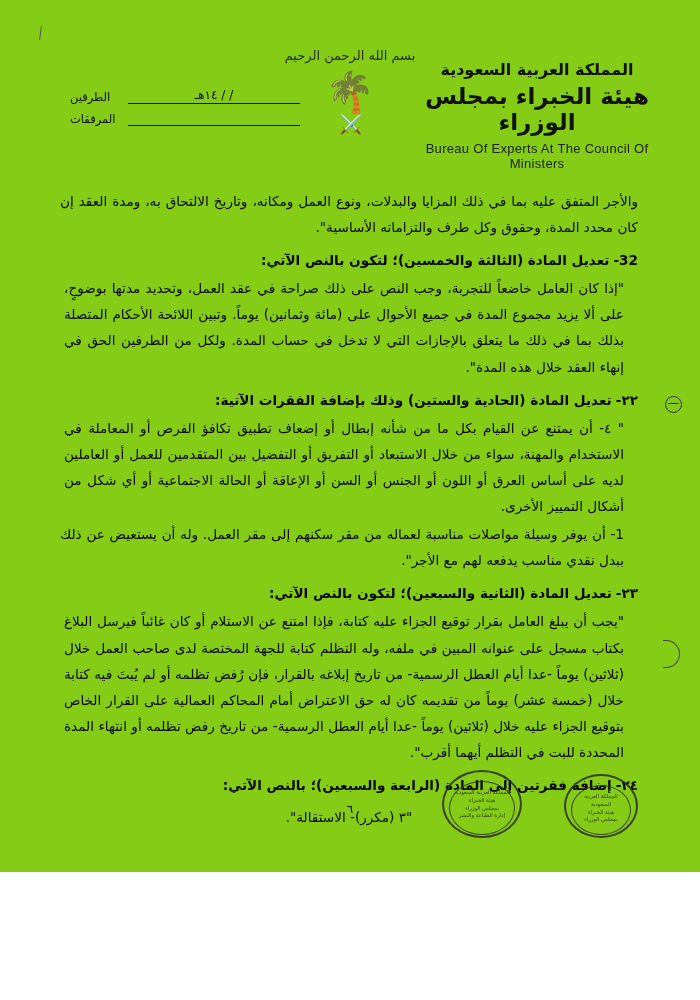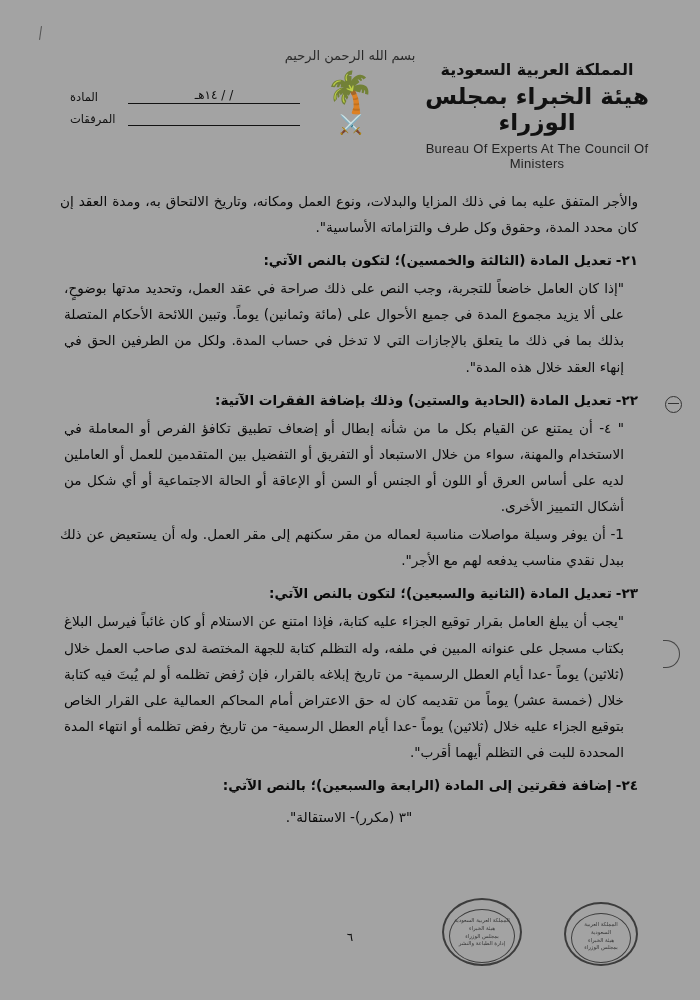--- a/index.html
+++ b/index.html
@@ -3,22 +3,22 @@
 <meta charset="utf-8">
 <style>
   html, body {
     margin: 0;
     padding: 0;
     background: #ffffff;
   }
   .page {
     position: relative;
     width: 700px;
-    height: 1000px;
-    background: #a3a3a3;
+    height: 872px;
+    background: #84cc16;
     overflow: hidden;
     font-family: "DejaVu Sans", sans-serif;
     color: #0b0b0b;
   }
 
   
   .header {
     position: relative;
     height: 175px;
   }
@@ -268,37 +268,37 @@
       <div class="org-kingdom">المملكة العربية السعودية</div>
       <div class="org-bureau-ar">هيئة الخبراء بمجلس الوزراء</div>
       <div class="org-bureau-en">Bureau Of Experts At The Council Of Ministers</div>
     </div>
 
     <div class="fields">
       <div class="field-row">
         <div class="field-line">
           <span class="field-value">/    /    ١٤هـ</span>
         </div>
-        <div class="field-label">المادة</div>
+        <div class="field-label">الطرفين</div>
       </div>
       <div class="field-row">
         <div class="field-line">
           <span class="field-value"></span>
         </div>
         <div class="field-label">المرفقات</div>
       </div>
     </div>
   </div>
 
   <div class="body">
 
     <p class="para">والأجر المتفق عليه بما في ذلك المزايا والبدلات، ونوع العمل ومكانه، وتاريخ الالتحاق به، ومدة العقد إن كان محدد المدة، وحقوق وكل طرف والتزاماته الأساسية".</p>
 
     <div class="item">
-      <span class="item-num">٢١-</span>
+      <span class="item-num">32-</span>
       <span class="item-text">تعديل المادة (الثالثة والخمسين)؛ لتكون بالنص الآتي:</span>
     </div>
     <p class="quote">"إذا كان العامل خاضعاً للتجربة، وجب النص على ذلك صراحة في عقد العمل، وتحديد مدتها بوضوحٍ، على ألا يزيد مجموع المدة في جميع الأحوال على (مائة وثمانين) يوماً. وتبين اللائحة الأحكام المتصلة بذلك بما في ذلك ما يتعلق بالإجازات التي لا تدخل في حساب المدة. ولكل من الطرفين الحق في إنهاء العقد خلال هذه المدة".</p>
 
     <div class="item">
       <span class="item-num">٢٢-</span>
       <span class="item-text">تعديل المادة (الحادية والستين) وذلك بإضافة الفقرات الآتية:</span>
     </div>
     <p class="quote">" ٤- أن يمتنع عن القيام بكل ما من شأنه إبطال أو إضعاف تطبيق تكافؤ الفرص أو المعاملة في الاستخدام والمهنة، سواء من خلال الاستبعاد أو التفريق أو التفضيل بين المتقدمين للعمل أو العاملين لديه على أساس العرق أو اللون أو الجنس أو السن أو الإعاقة أو الحالة الاجتماعية أو أي شكل من أشكال التمييز الأخرى.</p>
     <p class="sub">1- أن يوفر وسيلة مواصلات مناسبة لعماله من مقر سكنهم إلى مقر العمل. وله أن يستعيض عن ذلك ببدل نقدي مناسب يدفعه لهم مع الأجر".</p>

